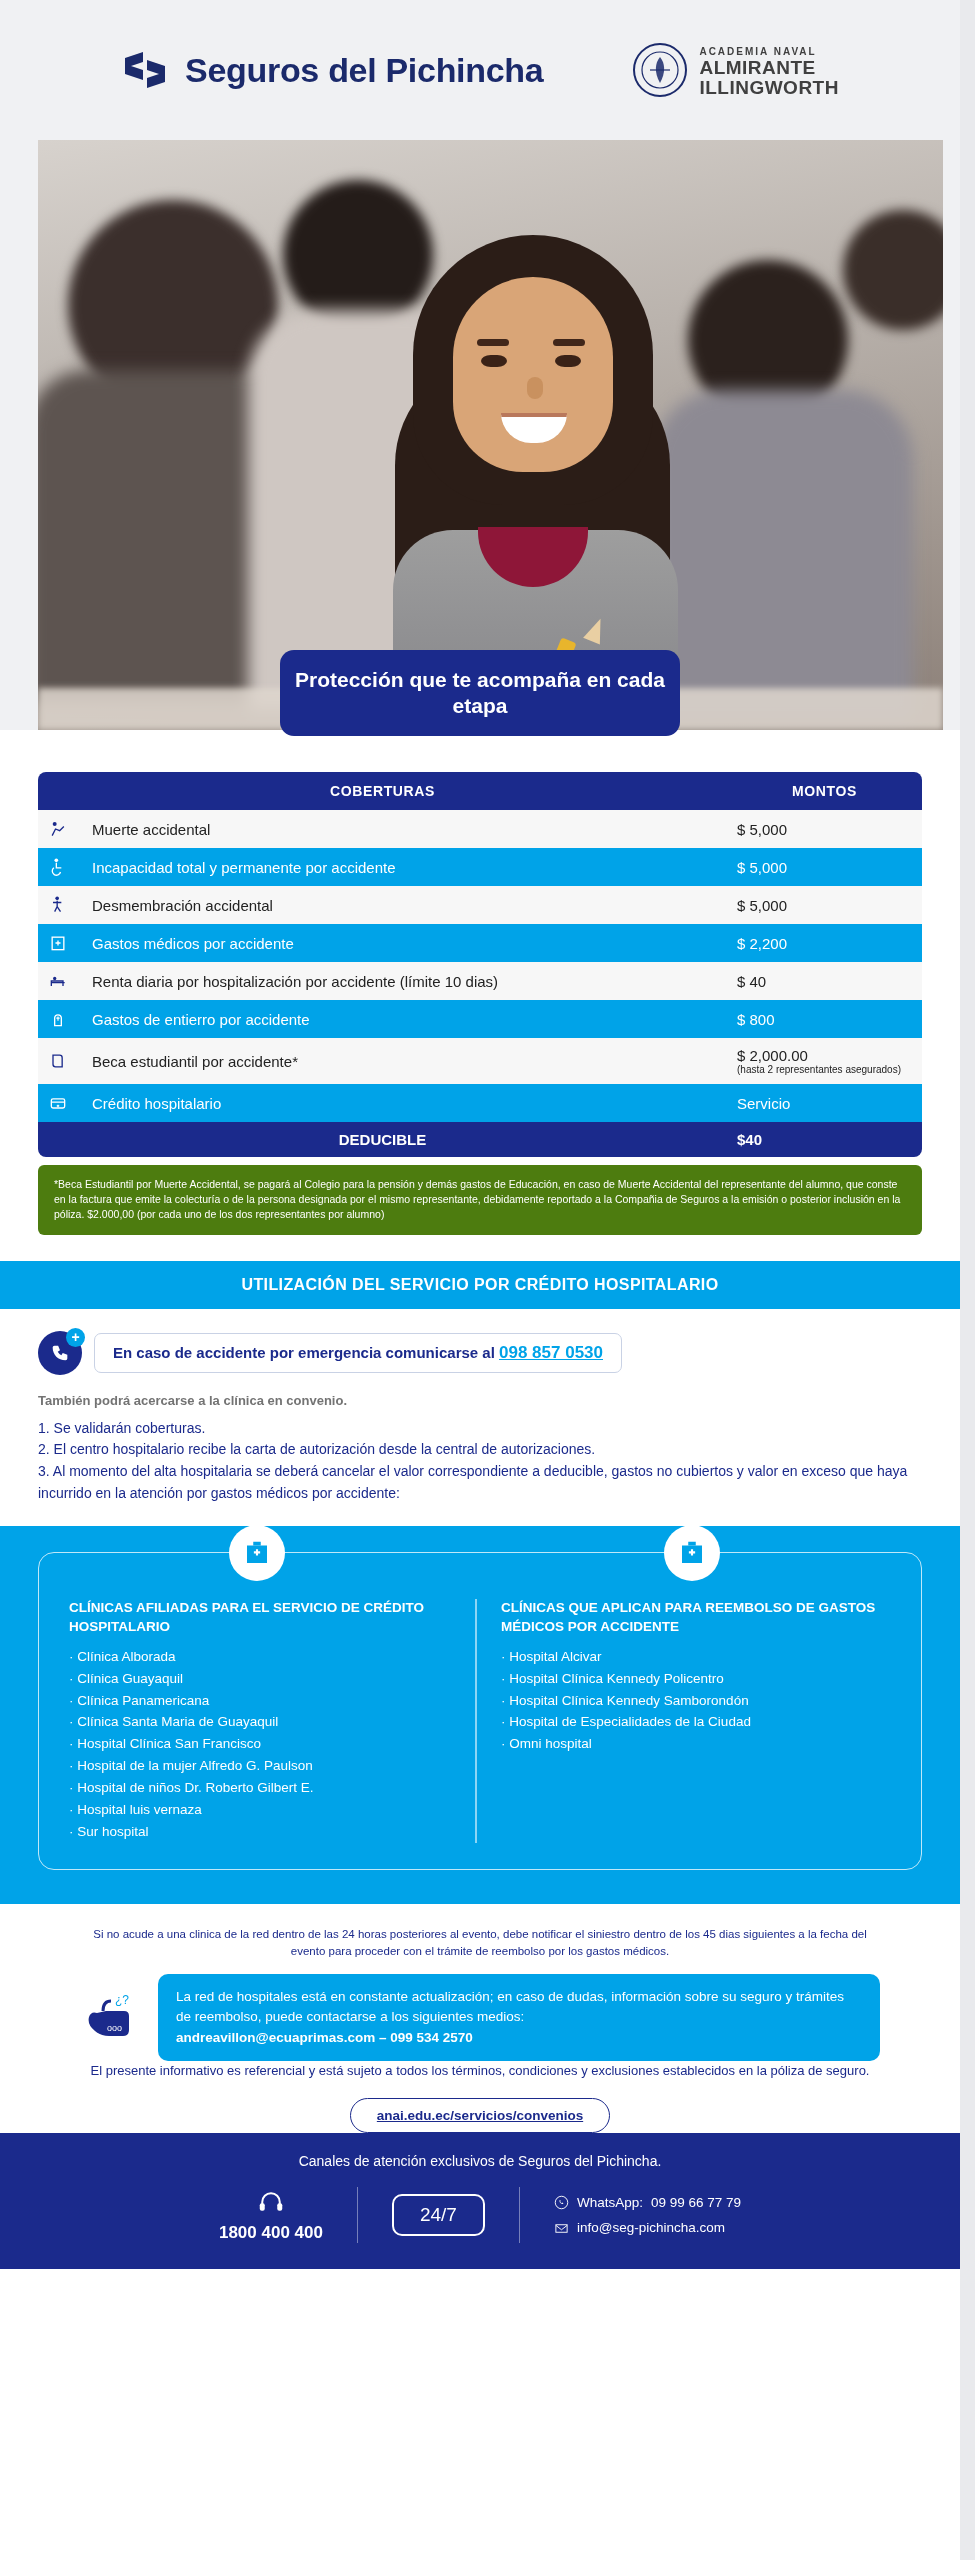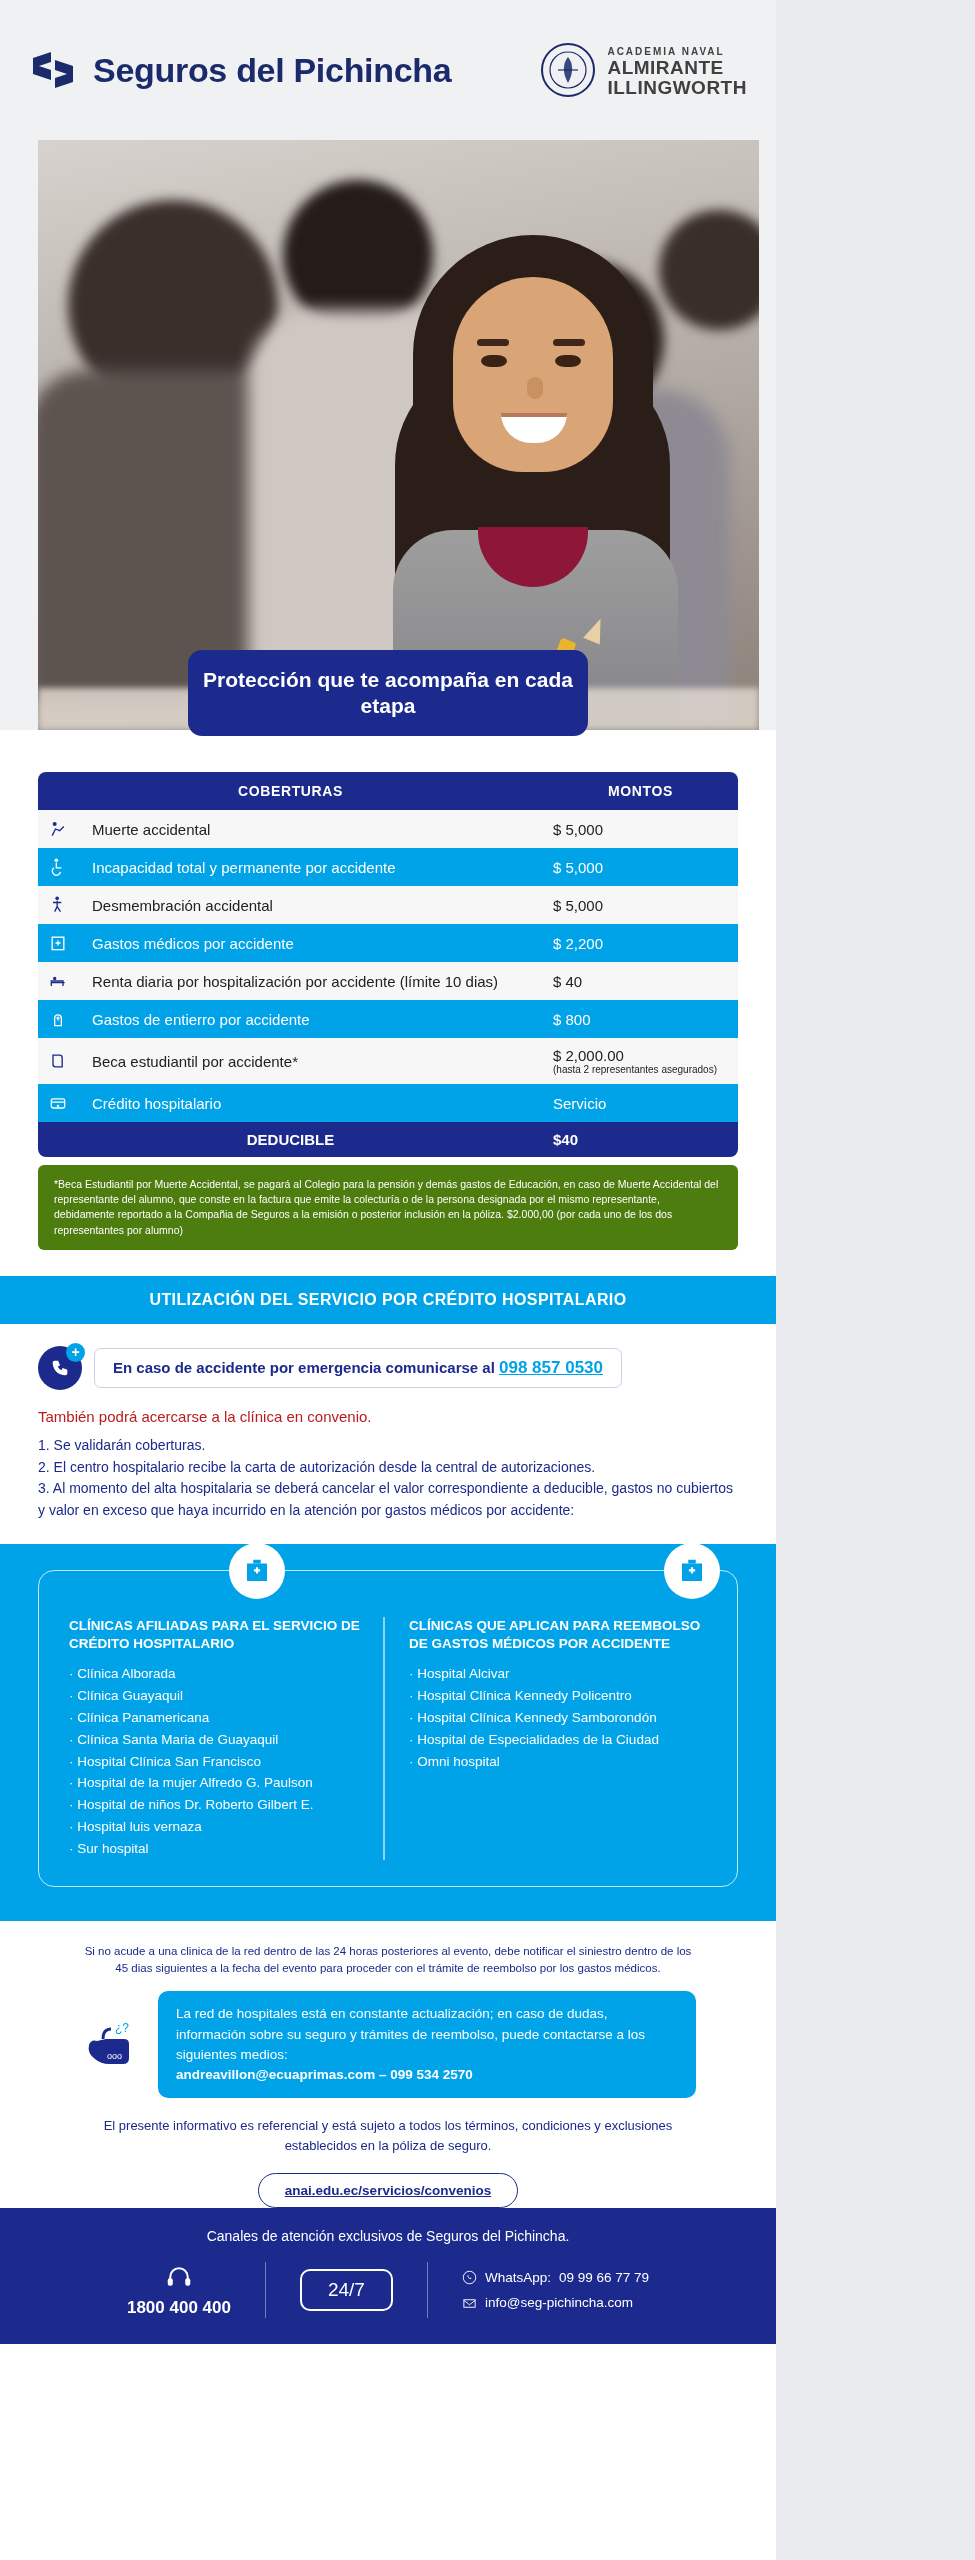--- a/index.html
+++ b/index.html
@@ -3,21 +3,21 @@
 <meta charset="utf-8">
 <style>
   * { box-sizing: border-box; margin: 0; padding: 0; }
   body {
     width: 975px;
     font-family: "Liberation Sans", sans-serif;
     background: #e9eaed;
     color: #1a1a1a;
   }
   .page {
-    width: 776px;
+    width: 960px;
     min-height: 2560px;
     background: #ffffff;
     position: relative;
     overflow: hidden;
   }
 
   
   .header {
     background: #f0f1f3;
     height: 140px;
@@ -152,21 +152,21 @@
     position: absolute; right: -3px; top: -3px; width: 19px; height: 19px;
     border-radius: 50%; background: #00a3e8; color:#fff; font-size: 14px; font-weight: bold;
     display:flex; align-items:center; justify-content:center; line-height:1;
   }
   .emer-box {
     border: 1px solid #c9d2e5; border-radius: 7px; padding: 9px 18px;
     font-size: 15px; font-weight: bold; color: #1b2a8c;
   }
   .emer-box .num { color: #00a3e8; font-size: 17px; text-decoration: underline; }
 
-  .sub-bold { font-size: 15px; font-weight: normal; color:#b91c1c; margin: 18px 38px 10px 38px; }
+  .sub-bold { font-size: 13px; font-weight: bold; color:#737373; margin: 18px 38px 10px 38px; }
   .steps { margin: 0 38px; font-size: 14px; line-height: 1.55; color: #1b2a8c; }
 
   
   .clinics { background: #00a3e8; margin-top: 22px; padding: 26px 38px 34px 38px; position: relative; }
   .clin-card {
     border: 1px solid rgba(255,255,255,.75); border-radius: 16px;
     padding: 46px 30px 26px 30px; display: flex; gap: 24px; position: relative;
   }
   .clin-col { flex: 1; color: #fff; }
   .clin-col.left { padding-right: 16px; border-right: 2px solid rgba(255,255,255,.55); }
@@ -183,21 +183,21 @@
   
   .notes { padding: 22px 80px 0 80px; text-align: center; }
   .note-small { font-size: 11.5px; color: #1b2a8c; line-height: 1.5; }
   .callout-row { display:flex; align-items: center; gap: 14px; margin-top: 14px; }
   .callout-icon { width: 64px; flex: none; display:flex; align-items:center; justify-content:center; }
   .callout {
     background: #00a3e8; color: #fff; border-radius: 10px; padding: 13px 18px;
     font-size: 13.5px; line-height: 1.5; text-align: left; flex: 1;
   }
   .callout .mail { font-weight: bold; }
-  .disclaimer { margin-top: 18px; font-size: 13px; color: #1b2a8c; line-height: 1.5; }
+  .disclaimer { font-size: 13px; color: #1b2a8c; line-height: 1.5; }
   .link-btn {
     display: inline-block; margin: 18px auto 0 auto;
     border: 1px solid #1b2a8c; border-radius: 20px; padding: 9px 26px;
     color: #1b2a8c; font-size: 13.5px; font-weight: bold;
   }
   .respaldo { text-align: center; margin-top: 26px; padding-bottom: 26px; display:flex; align-items:center; justify-content:center; gap: 14px;}
   .respaldo .txt { font-style: italic; font-size: 15px; color: #1b2a8c; }
   .respaldo .ecua { font-size: 34px; font-weight: bold; color: #1b2a8c; letter-spacing: -1px;}
   .respaldo .ecua span.b { color: #00a3e8; }
 

